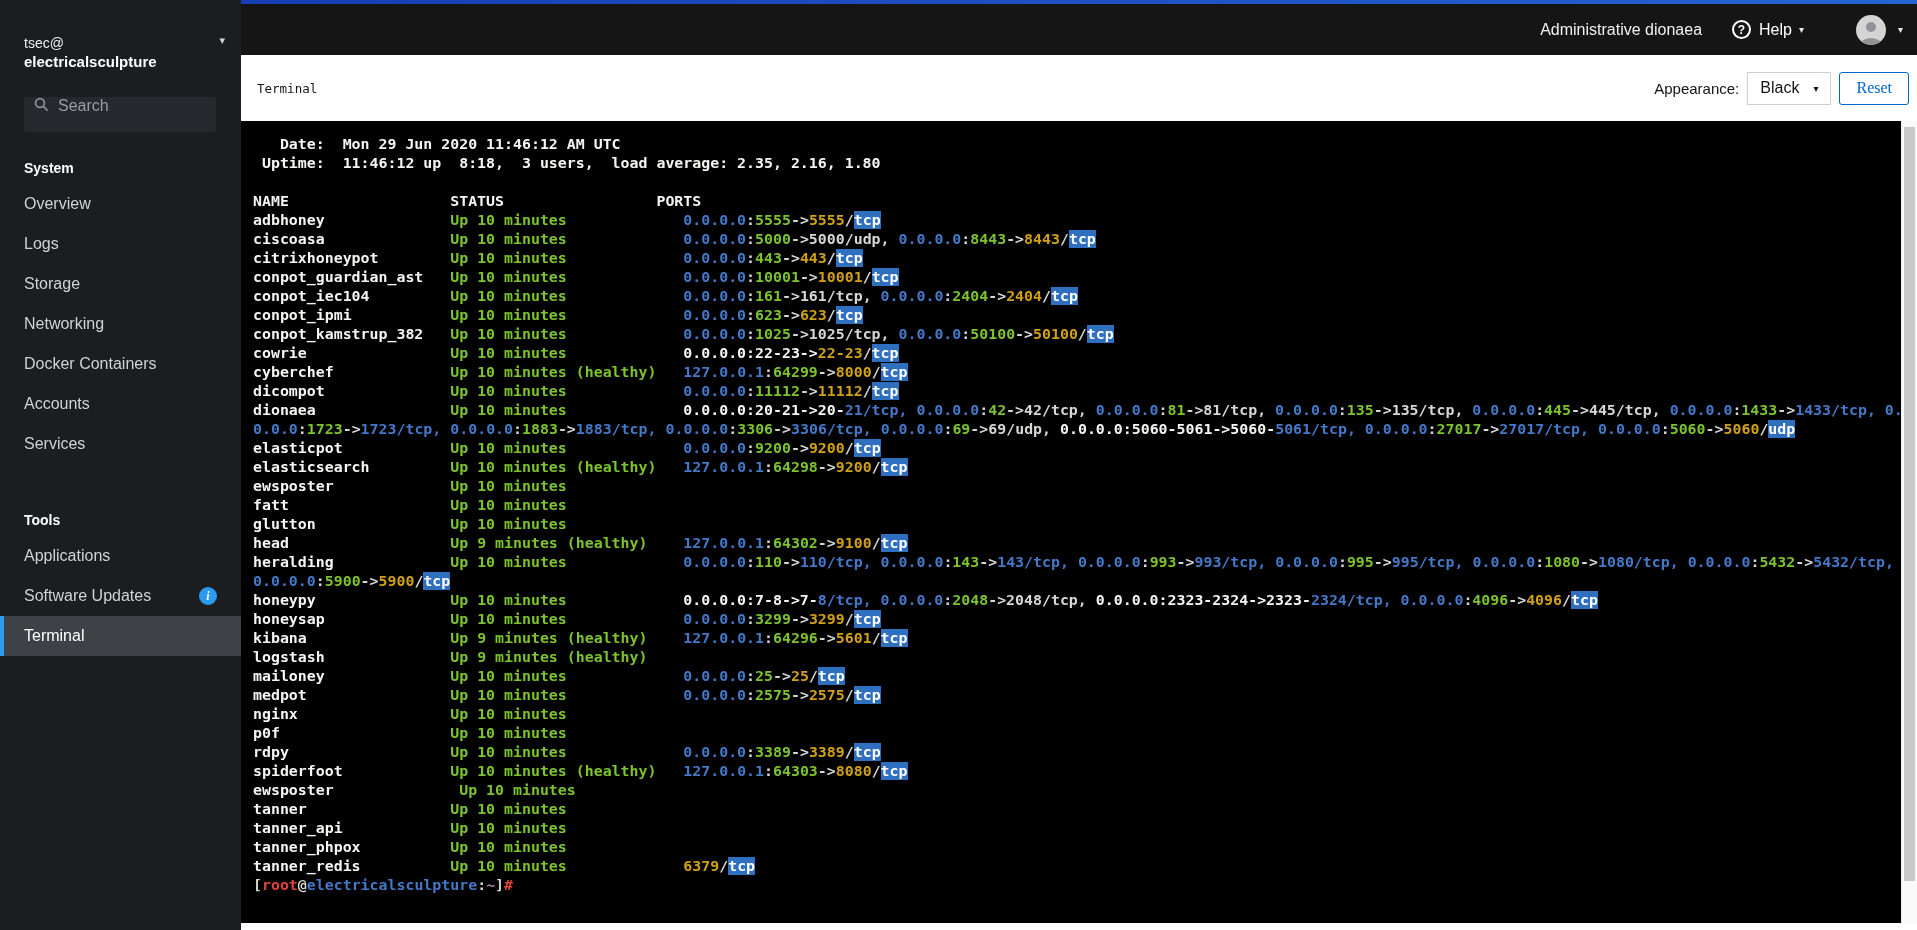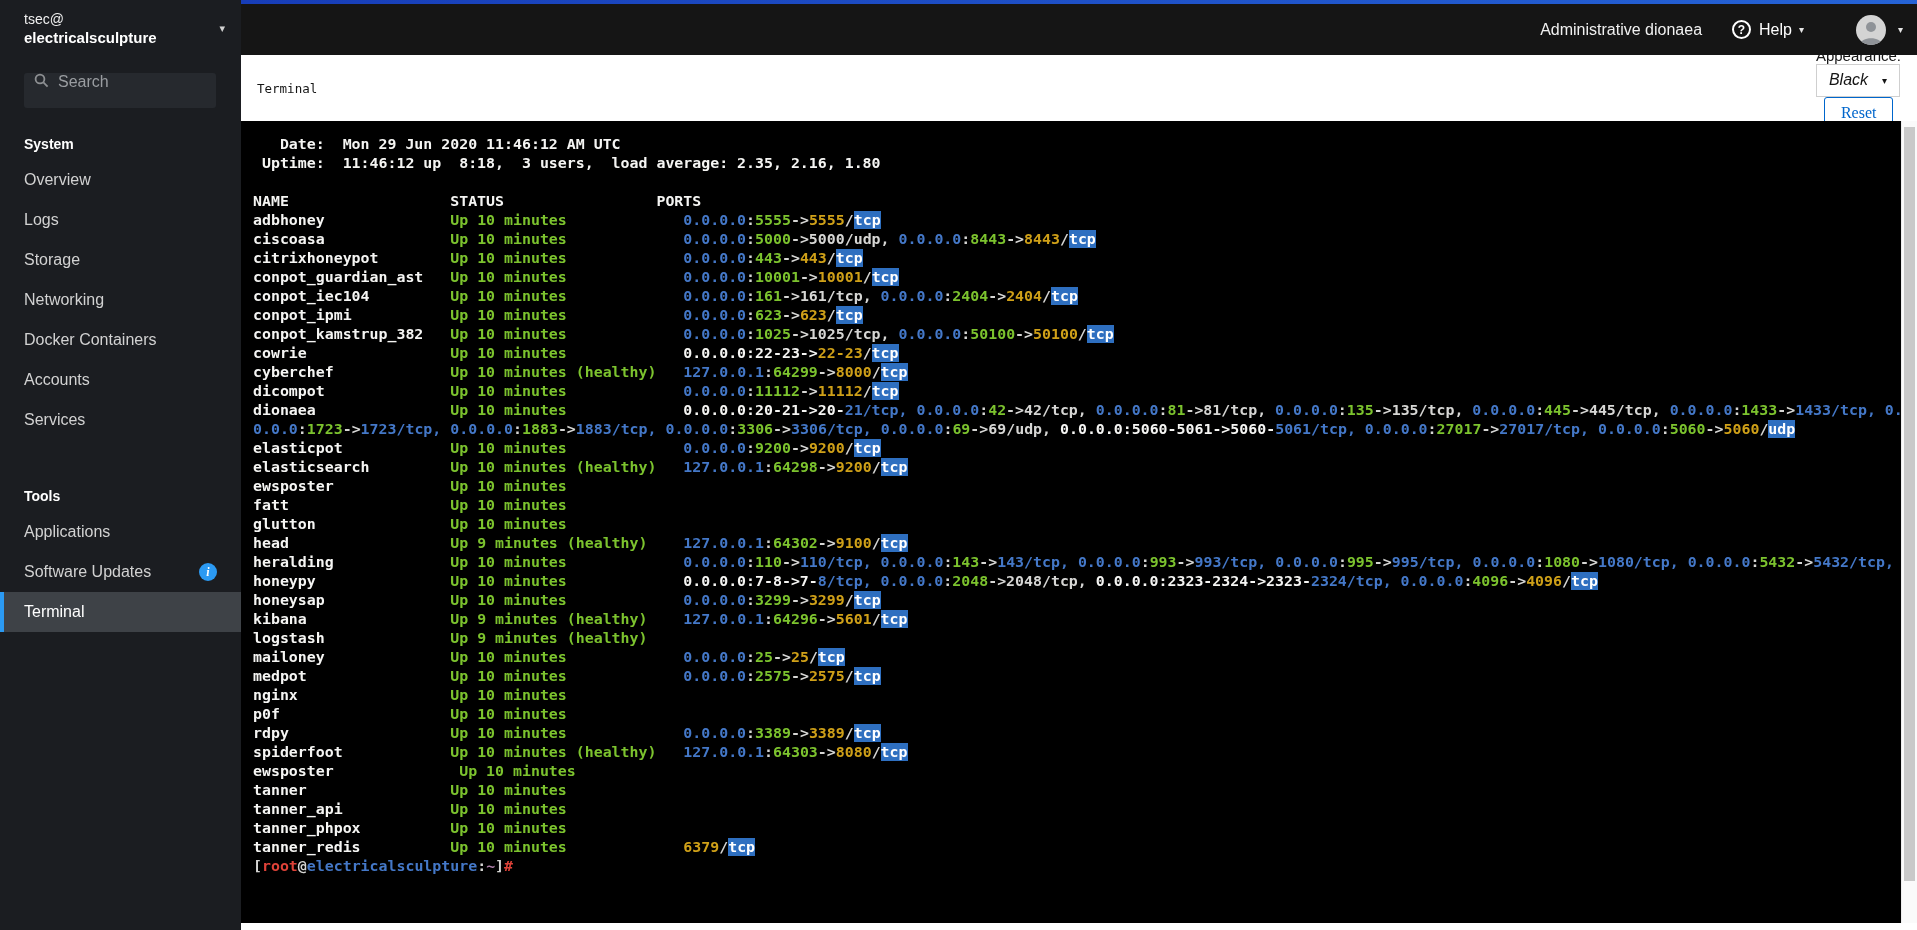--- a/index.html
+++ b/index.html
@@ -4,21 +4,21 @@
 <style>
   * { margin:0; padding:0; box-sizing:border-box; }
   html,body { width:1917px; height:930px; overflow:hidden; background:#fff;
               font-family:"Liberation Sans", sans-serif; }
   .app { position:relative; width:1917px; height:930px; }
 
   
   .sidebar { position:absolute; left:0; top:0; width:241px; height:930px;
              background:var(--ui-sidebar-bg,#1b1d21); z-index:5; }
   .account { padding:10px 16px 8px 24px; display:flex; align-items:center; cursor:pointer; }
-  .account-text { flex:1; }
+  .account-text { flex:1;margin-top:24px; }
   .account-user { color:#f0f0f0; font-size:14px; line-height:18px; }
   .account-host { color:#ffffff; font-size:15px; font-weight:bold; line-height:19px; }
   .account .caret { color:#d2d2d2; font-size:11px; margin-left:6px; }
   .searchbox { margin:18px 25px 0 24px; height:35px; background:#26292e; border-radius:3px;
                display:flex; align-items:flex-start; padding:0 10px; }
   .searchbox svg { flex:0 0 auto; }
   .searchbox input { background:transparent; border:0; outline:none; color:#d2d2d2;
                      font-size:16px; margin-left:9px; width:130px;
                      font-family:"Liberation Sans", sans-serif; }
   .searchbox input::placeholder { color:#9a9da1; opacity:1; }
@@ -49,25 +49,25 @@
   .caret-sm { font-size:10px; color:#e6e6e6; }
   .avatargroup { display:flex; align-items:center; margin-left:52px; cursor:pointer; }
   .avatar { width:30px; height:30px; border-radius:50%; background:#d4d4d4; overflow:hidden;
             display:flex; align-items:flex-end; justify-content:center; }
   .avatargroup .caret-sm { margin-left:12px; }
 
   
   .pagehead { position:absolute; left:241px; right:0; top:55px; height:66px; background:#fff;
               display:flex; align-items:center; padding:0 8px 0 16px; }
   .pagetitle { font-family:"DejaVu Sans Mono", monospace; font-size:12.5px; color:#151515; }
-  .pagehead .right { margin-left:auto; display:flex; align-items:flex-start;flex-direction:column; }
+  .pagehead .right { margin-left:auto; display:flex; align-items:center; }
   .appearance-label { font-size:15px; color:#151515; margin-right:8px; }
   .select { height:33px; border:1px solid #cfcfcf; background:#fff; display:flex;
             align-items:center; padding:0 12px; cursor:pointer; }
-  .select .val { font-size:16px; color:#151515; margin-right:14px;font-style:italic; }
+  .select .val { font-size:16px; color:#151515; margin-right:14px; }
   .select .caret-sm { color:#151515; }
   .reset-btn { height:33px; margin-left:8px; border:1px solid var(--ui-link-blue,#0066cc);
                border-radius:3px; background:#fff; color:var(--ui-link-blue,#0066cc);
                font-size:16px; padding:0 16px; cursor:pointer;
                font-family:Liberation Serif, serif; }
 
   
   .term { position:absolute; left:241px; top:121px; right:16px; bottom:7px;
           background:var(--t-bg,#000); padding:14px 0 0 12px; overflow:hidden; }
   .tl { white-space:pre; height:19px; line-height:19px;
@@ -190,20 +190,21 @@
       <div class="tl"><span class="c-w">dicompot              </span><span class="c-g">Up 10 minutes</span><span class="c-fg">             </span><span class="c-b">0.0.0.0</span><span class="c-fg">:</span><span class="c-g">11112</span><span class="c-fg">-&gt;</span><span class="c-o">11112</span><span class="c-fg">/</span><span class="c-hl">tcp</span></div>
       <div class="tl"><span class="c-w">dionaea               </span><span class="c-g">Up 10 minutes</span><span class="c-fg">             </span><span class="c-w">0.0.0.0:20-21-&gt;20-</span><span class="c-b">21/tcp,</span><span class="c-fg"> </span><span class="c-b">0.0.0.0</span><span class="c-fg">:</span><span class="c-g">42</span><span class="c-fg">-&gt;42/tcp, </span><span class="c-b">0.0.0.0</span><span class="c-fg">:</span><span class="c-g">81</span><span class="c-fg">-&gt;81/tcp, </span><span class="c-b">0.0.0.0</span><span class="c-fg">:</span><span class="c-g">135</span><span class="c-fg">-&gt;135/tcp, </span><span class="c-b">0.0.0.0</span><span class="c-fg">:</span><span class="c-g">445</span><span class="c-fg">-&gt;445/tcp, </span><span class="c-b">0.0.0.0</span><span class="c-fg">:</span><span class="c-g">1433</span><span class="c-fg">-&gt;</span><span class="c-b">1433/tcp,</span><span class="c-fg"> </span><span class="c-b">0.</span></div>
       <div class="tl"><span class="c-b">0.0.0</span><span class="c-fg">:</span><span class="c-g">1723</span><span class="c-fg">-&gt;</span><span class="c-b">1723/tcp,</span><span class="c-fg"> </span><span class="c-b">0.0.0.0</span><span class="c-fg">:</span><span class="c-g">1883</span><span class="c-fg">-&gt;</span><span class="c-b">1883/tcp,</span><span class="c-fg"> </span><span class="c-b">0.0.0.0</span><span class="c-fg">:</span><span class="c-g">3306</span><span class="c-fg">-&gt;</span><span class="c-b">3306/tcp,</span><span class="c-fg"> </span><span class="c-b">0.0.0.0</span><span class="c-fg">:</span><span class="c-g">69</span><span class="c-fg">-&gt;69/udp, </span><span class="c-w">0.0.0.0:5060-5061-&gt;5060-</span><span class="c-b">5061/tcp,</span><span class="c-fg"> </span><span class="c-b">0.0.0.0</span><span class="c-fg">:</span><span class="c-g">27017</span><span class="c-fg">-&gt;</span><span class="c-b">27017/tcp,</span><span class="c-fg"> </span><span class="c-b">0.0.0.0</span><span class="c-fg">:</span><span class="c-g">5060</span><span class="c-fg">-&gt;</span><span class="c-o">5060</span><span class="c-fg">/</span><span class="c-hl">udp</span></div>
       <div class="tl"><span class="c-w">elasticpot            </span><span class="c-g">Up 10 minutes</span><span class="c-fg">             </span><span class="c-b">0.0.0.0</span><span class="c-fg">:</span><span class="c-g">9200</span><span class="c-fg">-&gt;</span><span class="c-o">9200</span><span class="c-fg">/</span><span class="c-hl">tcp</span></div>
       <div class="tl"><span class="c-w">elasticsearch         </span><span class="c-g">Up 10 minutes (healthy)</span><span class="c-fg">   </span><span class="c-b">127.0.0.1</span><span class="c-fg">:</span><span class="c-g">64298</span><span class="c-fg">-&gt;</span><span class="c-o">9200</span><span class="c-fg">/</span><span class="c-hl">tcp</span></div>
       <div class="tl"><span class="c-w">ewsposter             </span><span class="c-g">Up 10 minutes</span></div>
       <div class="tl"><span class="c-w">fatt                  </span><span class="c-g">Up 10 minutes</span></div>
       <div class="tl"><span class="c-w">glutton               </span><span class="c-g">Up 10 minutes</span></div>
       <div class="tl"><span class="c-w">head                  </span><span class="c-g">Up 9 minutes (healthy)</span><span class="c-fg">    </span><span class="c-b">127.0.0.1</span><span class="c-fg">:</span><span class="c-g">64302</span><span class="c-fg">-&gt;</span><span class="c-o">9100</span><span class="c-fg">/</span><span class="c-hl">tcp</span></div>
       <div class="tl"><span class="c-w">heralding             </span><span class="c-g">Up 10 minutes</span><span class="c-fg">             </span><span class="c-b">0.0.0.0</span><span class="c-fg">:</span><span class="c-g">110</span><span class="c-fg">-&gt;</span><span class="c-b">110/tcp,</span><span class="c-fg"> </span><span class="c-b">0.0.0.0</span><span class="c-fg">:</span><span class="c-g">143</span><span class="c-fg">-&gt;</span><span class="c-b">143/tcp,</span><span class="c-fg"> </span><span class="c-b">0.0.0.0</span><span class="c-fg">:</span><span class="c-g">993</span><span class="c-fg">-&gt;</span><span class="c-b">993/tcp,</span><span class="c-fg"> </span><span class="c-b">0.0.0.0</span><span class="c-fg">:</span><span class="c-g">995</span><span class="c-fg">-&gt;</span><span class="c-b">995/tcp,</span><span class="c-fg"> </span><span class="c-b">0.0.0.0</span><span class="c-fg">:</span><span class="c-g">1080</span><span class="c-fg">-&gt;</span><span class="c-b">1080/tcp,</span><span class="c-fg"> </span><span class="c-b">0.0.0.0</span><span class="c-fg">:</span><span class="c-g">5432</span><span class="c-fg">-&gt;</span><span class="c-b">5432/tcp,</span></div>
+      <div class="tl"><span class="c-b">0.0.0.0</span><span class="c-fg">:</span><span class="c-g">5900</span><span class="c-fg">-&gt;</span><span class="c-o">5900</span><span class="c-fg">/</span><span class="c-hl">tcp</span></div>
       <div class="tl"><span class="c-w">honeypy               </span><span class="c-g">Up 10 minutes</span><span class="c-fg">             </span><span class="c-w">0.0.0.0:7-8-&gt;7-</span><span class="c-b">8/tcp,</span><span class="c-fg"> </span><span class="c-b">0.0.0.0</span><span class="c-fg">:</span><span class="c-g">2048</span><span class="c-fg">-&gt;2048/tcp, </span><span class="c-w">0.0.0.0:2323-2324-&gt;2323-</span><span class="c-b">2324/tcp,</span><span class="c-fg"> </span><span class="c-b">0.0.0.0</span><span class="c-fg">:</span><span class="c-g">4096</span><span class="c-fg">-&gt;</span><span class="c-o">4096</span><span class="c-fg">/</span><span class="c-hl">tcp</span></div>
       <div class="tl"><span class="c-w">honeysap              </span><span class="c-g">Up 10 minutes</span><span class="c-fg">             </span><span class="c-b">0.0.0.0</span><span class="c-fg">:</span><span class="c-g">3299</span><span class="c-fg">-&gt;</span><span class="c-o">3299</span><span class="c-fg">/</span><span class="c-hl">tcp</span></div>
       <div class="tl"><span class="c-w">kibana                </span><span class="c-g">Up 9 minutes (healthy)</span><span class="c-fg">    </span><span class="c-b">127.0.0.1</span><span class="c-fg">:</span><span class="c-g">64296</span><span class="c-fg">-&gt;</span><span class="c-o">5601</span><span class="c-fg">/</span><span class="c-hl">tcp</span></div>
       <div class="tl"><span class="c-w">logstash              </span><span class="c-g">Up 9 minutes (healthy)</span></div>
       <div class="tl"><span class="c-w">mailoney              </span><span class="c-g">Up 10 minutes</span><span class="c-fg">             </span><span class="c-b">0.0.0.0</span><span class="c-fg">:</span><span class="c-g">25</span><span class="c-fg">-&gt;</span><span class="c-o">25</span><span class="c-fg">/</span><span class="c-hl">tcp</span></div>
       <div class="tl"><span class="c-w">medpot                </span><span class="c-g">Up 10 minutes</span><span class="c-fg">             </span><span class="c-b">0.0.0.0</span><span class="c-fg">:</span><span class="c-g">2575</span><span class="c-fg">-&gt;</span><span class="c-o">2575</span><span class="c-fg">/</span><span class="c-hl">tcp</span></div>
       <div class="tl"><span class="c-w">nginx                 </span><span class="c-g">Up 10 minutes</span></div>
       <div class="tl"><span class="c-w">p0f                   </span><span class="c-g">Up 10 minutes</span></div>
       <div class="tl"><span class="c-w">rdpy                  </span><span class="c-g">Up 10 minutes</span><span class="c-fg">             </span><span class="c-b">0.0.0.0</span><span class="c-fg">:</span><span class="c-g">3389</span><span class="c-fg">-&gt;</span><span class="c-o">3389</span><span class="c-fg">/</span><span class="c-hl">tcp</span></div>
       <div class="tl"><span class="c-w">spiderfoot            </span><span class="c-g">Up 10 minutes (healthy)</span><span class="c-fg">   </span><span class="c-b">127.0.0.1</span><span class="c-fg">:</span><span class="c-g">64303</span><span class="c-fg">-&gt;</span><span class="c-o">8080</span><span class="c-fg">/</span><span class="c-hl">tcp</span></div>

